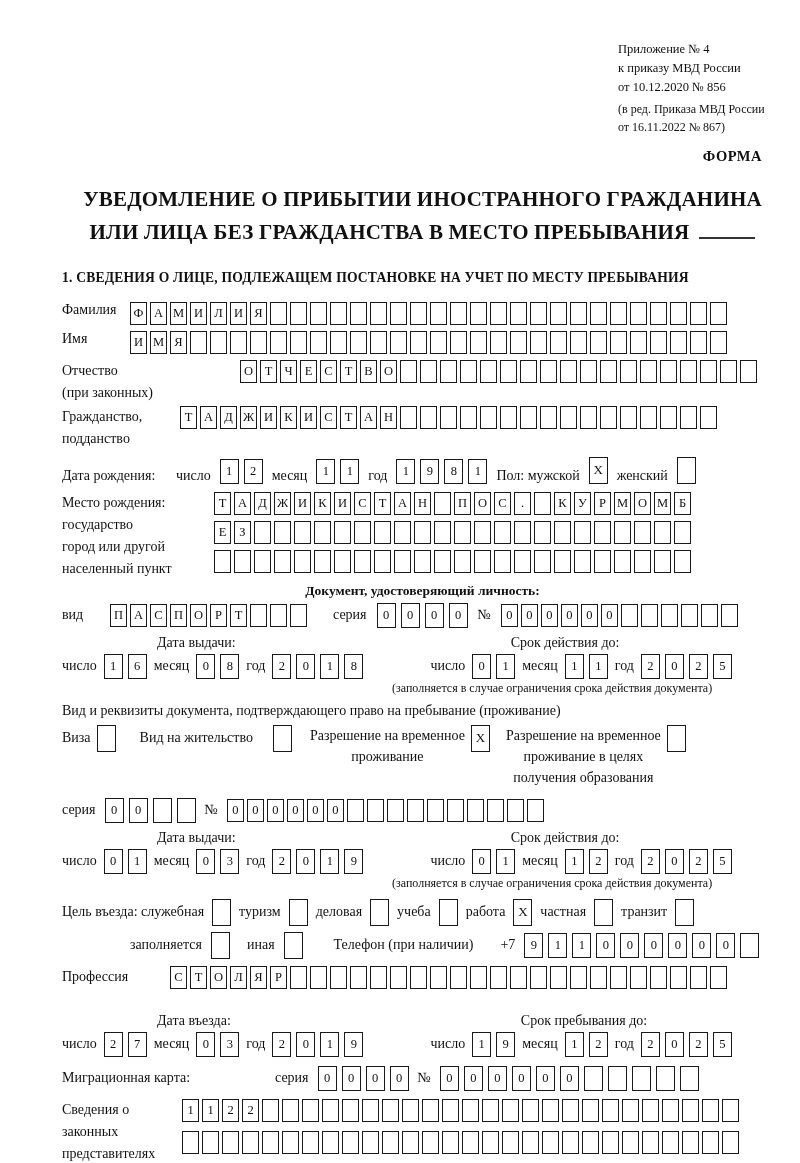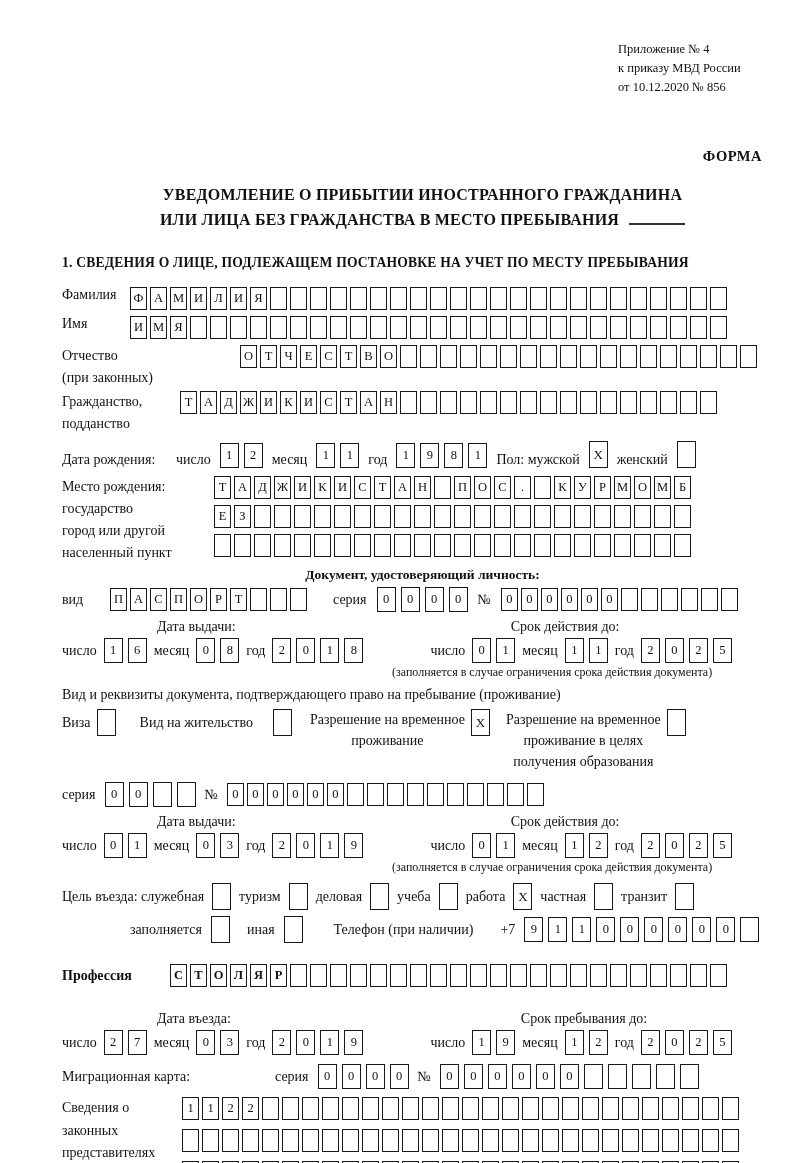--- a/index.html
+++ b/index.html
@@ -4,21 +4,21 @@
 <style>
   html,body{margin:0;padding:0;background:#888;}
   .page{
     width:800px;height:1163px;margin:0 auto;background:#fff;color:#111;
     font-family:"Liberation Serif","DejaVu Serif",serif;
     position:relative;box-sizing:border-box;padding:38px 17px 20px 62px;overflow:hidden;
   }
   .hdr{position:absolute;left:618px;top:40px;font-size:12.5px;line-height:1.5;}
   .hdr .amend{font-size:12px;margin-top:5px;line-height:1.45;}
   .forma{position:absolute;left:0;right:38px;top:148px;text-align:right;font-weight:bold;font-size:14.5px;letter-spacing:.5px;}
-  .title{margin-top:145px;text-align:center;font-weight:bold;font-size:16px;line-height:1.55;letter-spacing:.2px;}
+  .title{margin-top:145px;text-align:center;font-weight:bold;font-size:21px;line-height:1.55;letter-spacing:.2px;}
   .blankline{display:inline-block;width:56px;border-bottom:2px solid #333;height:12px;margin-left:10px;vertical-align:baseline;}
   .sec1{margin-top:22px;font-weight:bold;font-size:13.6px;letter-spacing:.2px;}
   .lbl{font-size:14px;white-space:nowrap;}
   .row{display:flex;align-items:flex-start;}
   .cells{display:flex;gap:3px;flex-wrap:nowrap;}
   .cell{
     width:15px;height:21px;border:1.7px solid #1a1a1a;flex:0 0 auto;
     display:flex;align-items:center;justify-content:center;
     font-size:12.5px;font-family:"Liberation Serif",serif;
   }
@@ -33,20 +33,24 @@
 </style>
 </head>
 <body>
 
 <div class="page">
 
   <div class="hdr">
     <div>Приложение № 4</div>
     <div>к приказу МВД России</div>
     <div>от 10.12.2020 № 856</div>
+    <div class="amend">
+      <div>(в ред. Приказа МВД России</div>
+      <div>от 16.11.2022 № 867)</div>
+    </div>
   </div>
   <div class="forma">ФОРМА</div>
 
   <div class="title">
     <div>УВЕДОМЛЕНИЕ О ПРИБЫТИИ ИНОСТРАННОГО ГРАЖДАНИНА</div>
     <div>
       <span>ИЛИ ЛИЦА БЕЗ ГРАЖДАНСТВА В МЕСТО ПРЕБЫВАНИЯ</span><span class="blankline"></span>
     </div>
   </div>
 
@@ -550,21 +554,21 @@
         <span class="cell">0</span>
         <span class="cell">0</span>
         <span class="cell">0</span>
         <span class="cell">0</span>
         <span class="cell">0</span>
         <span class="cell">0</span>
         <span class="cell"></span>
       </span>
   </div>
 
-  <div class="row" style="margin-top:21px;align-items:center;font-weight:bold;">
+  <div class="row" style="margin-top:7px;align-items:center;">
     <span class="lbl" style="width:108px;">Профессия</span>
     <span class="cells">
         <span class="cell">С</span>
         <span class="cell">Т</span>
         <span class="cell">О</span>
         <span class="cell">Л</span>
         <span class="cell">Я</span>
         <span class="cell">Р</span>
         <span class="cell"></span>
         <span class="cell"></span>

